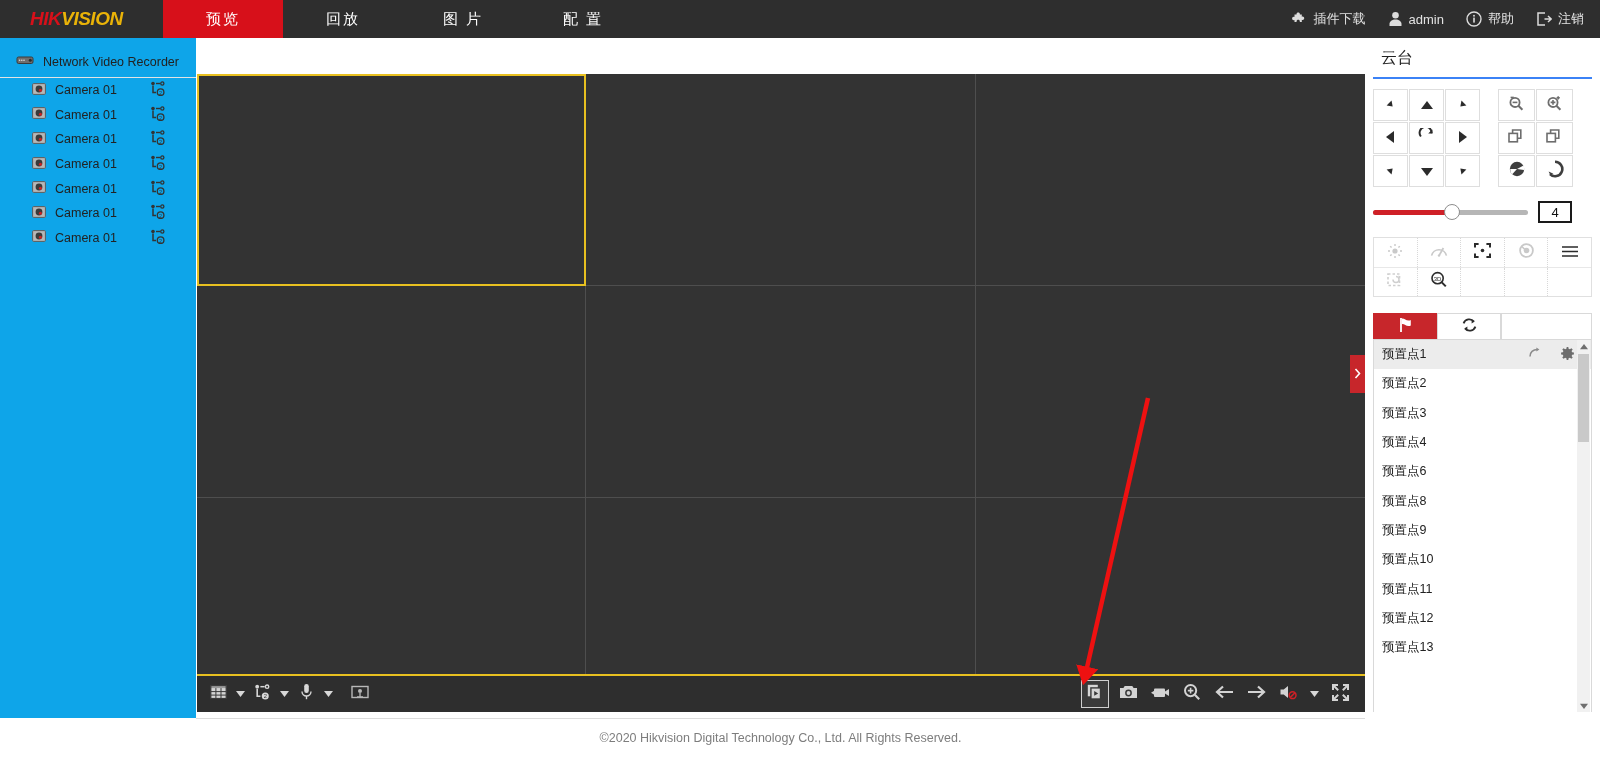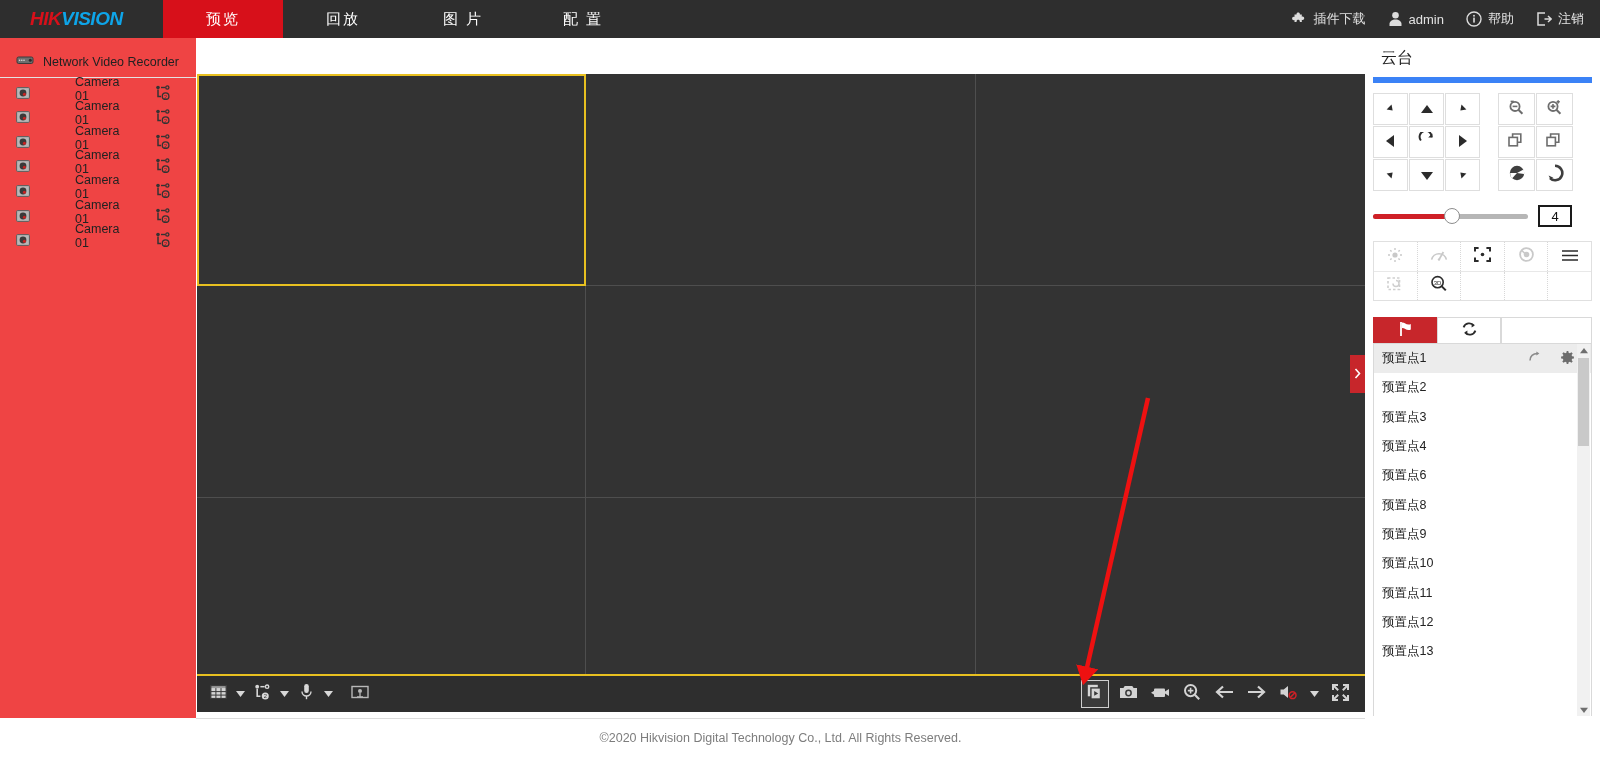--- a/index.html
+++ b/index.html
@@ -13,53 +13,52 @@
   
   .header {
     position: absolute; left: 0; top: 0; width: 1600px; height: 38px;
     background: #2e2e2e; display: flex; align-items: stretch;
   }
   .logo {
     width: 163px; display: flex; align-items: center; padding-left: 30px;
     font-style: italic; font-weight: bold; font-size: 19px; letter-spacing: -0.5px;
   }
   .logo .hik { color: #d7101a; }
-  .logo .vis { color: #0ea5e9; }
+  .logo .vis { color: #eab308; }
   .nav { display: flex; align-items: stretch; }
   .nav-item {
     width: 120px; display: flex; align-items: center; justify-content: center;
     color: #ffffff; font-size: 15px; letter-spacing: 2px; cursor: pointer;
   }
   .nav-item.active { background: #d7101a; color: #fff; }
   .header-right {
     margin-left: auto; display: flex; align-items: center;
     padding-right: 16px; gap: 22px;
   }
   .hr-item {
     display: flex; align-items: center; gap: 6px;
     color: #e2e2e2; font-size: 13px; cursor: pointer; white-space: nowrap;
   }
   .hr-item svg { display: block; }
 
   
   .sidebar {
     position: absolute; left: 0; top: 38px; width: 196px; height: 680px;
-    background: #ef4444;
+    background: #0ea5e9;
   }
   .nvr-row {
     display: flex; align-items: center; gap: 9px;
     height: 32px; padding-left: 16px;
     border-bottom: 1px solid #e3e3e3;
     font-size: 12.5px; color: #222; margin-top: 8px;
   }
   .cam-row {
-    display: flex; align-items: flex-end;
-    height: 24.6px; padding-left: 16px; font-size: 12.5px; color: #222;
+    display: flex; align-items: center;
+    height: 24.6px; padding-left: 32px; font-size: 12.5px; color: #222;
     cursor: pointer;
-    gap: 36px;
   }
   .cam-row .cam-label { margin-left: 9px; }
   .cam-row .stream-ico { margin-left: auto; margin-right: 30px; }
 
   
   .video-wrap {
     position: absolute; left: 196px; top: 38px;
     width: 1169px; height: 680px; background: #fff;
   }
   .grid {
@@ -92,21 +91,21 @@
     cursor: pointer; z-index: 6;
   }
 
   
   .ptz {
     position: absolute; left: 1365px; top: 38px; width: 235px; height: 680px;
     background: #fff;
   }
   .ptz-title {
     font-size: 16px; color: #222; padding: 10px 0 8px 8px;
-    border-bottom: 6px solid #3b82f6; margin: 0 8px 0 8px;
+    border-bottom: 2px solid #3b82f6; margin: 0 8px 0 8px;
   }
   .ptz-body { padding: 10px 8px 0 8px; }
   .pad-row { display: flex; gap: 18px; }
   .dpad { display: grid; grid-template-columns: repeat(3, 35px); grid-template-rows: repeat(3, 32px); gap: 1px; }
   .dbtn {
     border: 1px solid #dedede; background: #fff;
     display: flex; align-items: center; justify-content: center; cursor: pointer;
   }
   .zoomgrid { display: grid; grid-template-columns: repeat(2, 37px); grid-template-rows: repeat(3, 32px); gap: 1px; }
   .zbtn {

